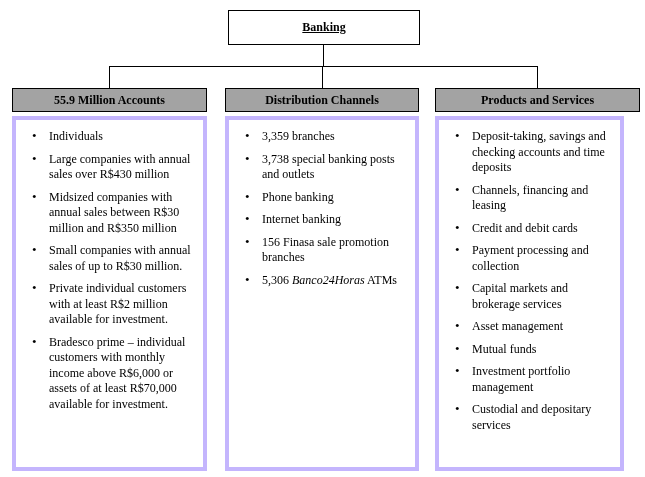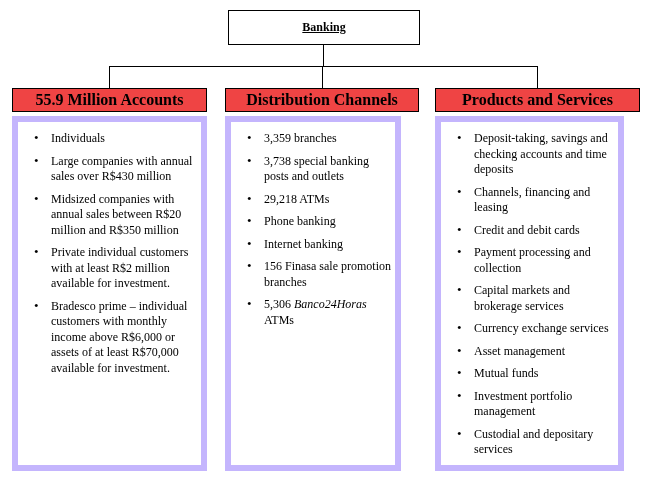--- a/index.html
+++ b/index.html
@@ -43,28 +43,28 @@
   .column-header {
     position: absolute;
     top: 88px;
     height: 24px;
     border: 1px solid #000000;
     box-sizing: border-box;
     display: flex;
     align-items: center;
     justify-content: center;
     font-weight: bold;
-    font-size: 16px;
-    background: #ef4444;
+    font-size: 12px;
+    background: #a3a3a3;
   }
   .column-body {
     position: absolute;
     top: 116px;
     height: 355px;
-    border: 6px solid #c4b5fd;
+    border: 4px solid #c4b5fd;
     box-sizing: border-box;
     background: #ffffff;
     overflow: hidden;
   }
   .bullet-list {
     list-style: none;
     margin: 0;
     padding: 9px 4px 0 0;
     font-size: 12px;
     line-height: 15.5px;
@@ -79,21 +79,21 @@
     position: absolute;
     left: 16px;
     top: -1px;
     font-size: 13px;
   }
   .seg-italic { font-style: italic; text-align: center; }
   
   .col-0-header { left: 12px;  width: 195px; }
   .col-0-body   { left: 12px;  width: 195px; }
   .col-1-header { left: 225px; width: 194px; }
-  .col-1-body   { left: 225px; width: 176px; }
+  .col-1-body   { left: 225px; width: 194px; }
   .col-2-header { left: 435px; width: 205px; }
   .col-2-body   { left: 435px; width: 189px; }
 </style>
 </head>
 <body>
 
 <div class="canvas">
 
   <div class="box root-box">
     <span>Banking</span>
@@ -105,52 +105,51 @@
   <div class="line v" style="left:322px; top:66px; height:22px;"></div>
   <div class="line v" style="left:537px; top:66px; height:22px;"></div>
 
   <div class="column-header col-0-header">
     <span>55.9 Million Accounts</span>
   </div>
   <div class="column-body col-0-body">
     <ul class="bullet-list">
         <li><span class="seg-normal">Individuals</span></li>
         <li><span class="seg-normal">Large companies with annual sales over R$430 million</span></li>
-        <li><span class="seg-normal">Midsized companies with annual sales between R$20 million and R$350 million</span></li>
+        <li><span class="seg-normal">Midsized companies with annual sales between R$30 million and R$350 million</span></li>
+        <li><span class="seg-normal">Small companies with annual sales of up to R$30 million.</span></li>
         <li><span class="seg-normal">Private individual customers with at least R$2 million available for investment.</span></li>
         <li><span class="seg-normal">Bradesco prime – individual customers with monthly income above R$6,000 or assets of at least R$70,000 available for investment.</span></li>
       </ul>
   </div>
 
   <div class="column-header col-1-header">
     <span>Distribution Channels</span>
   </div>
   <div class="column-body col-1-body">
     <ul class="bullet-list">
         <li><span class="seg-normal">3,359 branches</span></li>
         <li><span class="seg-normal">3,738 special banking posts and outlets</span></li>
-        <li><span class="seg-normal">29,218 ATMs</span></li>
         <li><span class="seg-normal">Phone banking</span></li>
         <li><span class="seg-normal">Internet banking</span></li>
         <li><span class="seg-normal">156 Finasa sale promotion branches</span></li>
         <li><span class="seg-normal">5,306 </span><span class="seg-italic">Banco24Horas</span><span class="seg-normal"> ATMs</span></li>
       </ul>
   </div>
 
   <div class="column-header col-2-header">
     <span>Products and Services</span>
   </div>
   <div class="column-body col-2-body">
     <ul class="bullet-list">
         <li><span class="seg-normal">Deposit-taking, savings and checking accounts and time deposits</span></li>
         <li><span class="seg-normal">Channels, financing and leasing</span></li>
         <li><span class="seg-normal">Credit and debit cards</span></li>
         <li><span class="seg-normal">Payment processing and collection</span></li>
         <li><span class="seg-normal">Capital markets and brokerage services</span></li>
-        <li><span class="seg-normal">Currency exchange services</span></li>
         <li><span class="seg-normal">Asset management</span></li>
         <li><span class="seg-normal">Mutual funds</span></li>
         <li><span class="seg-normal">Investment portfolio management</span></li>
         <li><span class="seg-normal">Custodial and depositary services</span></li>
       </ul>
   </div>
 
 </div>
 
 </body></html>

